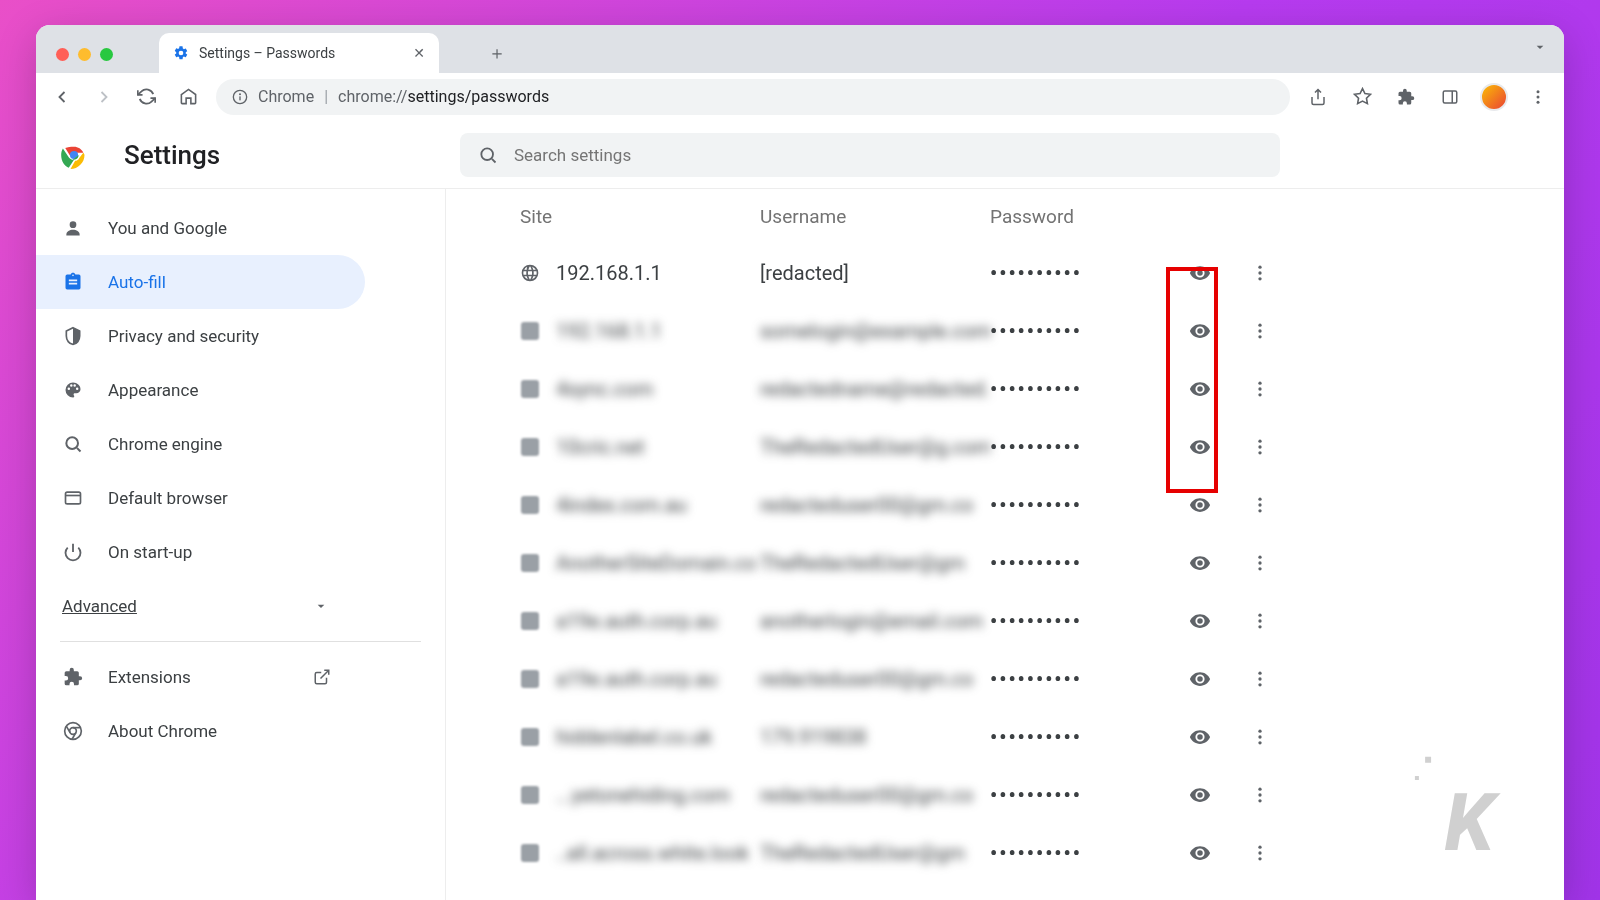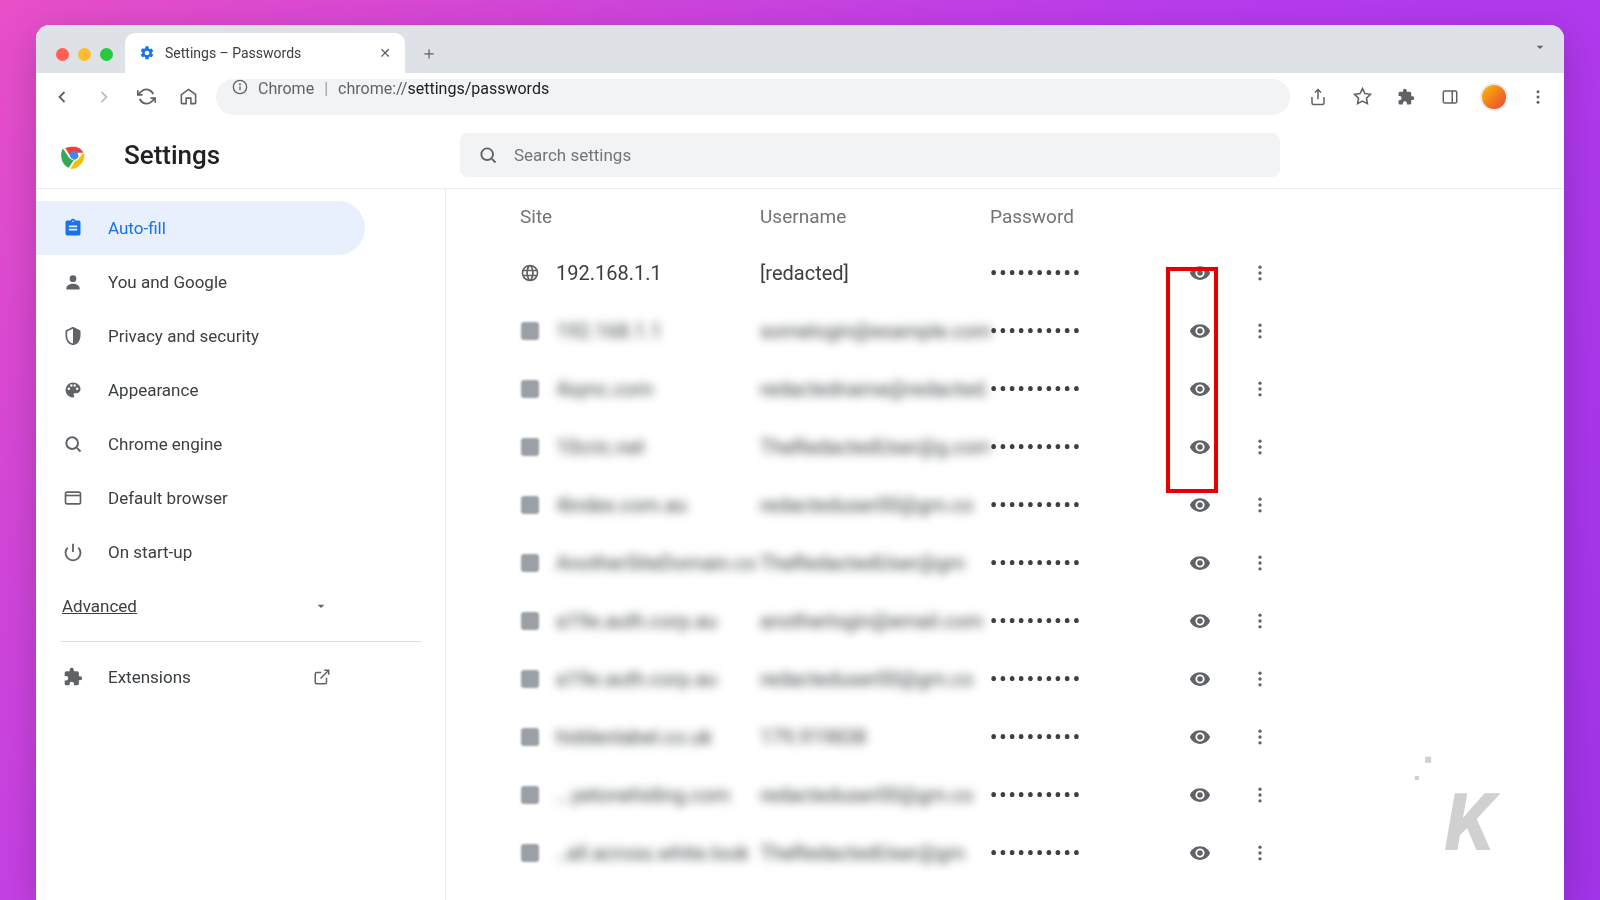--- a/index.html
+++ b/index.html
@@ -1,35 +1,35 @@
 <!DOCTYPE html>
 <html><head>
 <meta charset="utf-8">
 <style>
 * { margin:0; padding:0; box-sizing:border-box; font-family:-apple-system,BlinkMacSystemFont,"Segoe UI",Roboto,sans-serif; }
 body { width:1600px; height:900px; background:linear-gradient(135deg,#e94fc8 0%,#b73bef 50%,#a134e8 100%); overflow:hidden; }
 .window { position:absolute; top:25px; left:36px; width:1528px; height:875px; background:#fff; border-radius:14px 14px 0 0; overflow:hidden; box-shadow:0 10px 40px rgba(0,0,0,.2); }
 
 
-.tab-strip { height:48px; background:#dee1e6; display:flex; align-items:flex-end; padding:0 8px; position:relative; }
+.tab-strip { height:48px; background:#dee1e6; display:flex; align-items:flex-end; padding:0 8px; position:relative;gap:34px; }
 .mac-dots { display:flex; gap:9px; align-items:center; padding:0 12px 12px 12px; }
 .mac-dots span { width:13px; height:13px; border-radius:50%; }
 .dot-r{background:#ff5f57}.dot-y{background:#febc2e}.dot-g{background:#28c840}
 .tab { background:#fff; height:40px; border-radius:10px 10px 0 0; display:flex; align-items:center; padding:0 14px; gap:10px; min-width:280px; }
 .tab .gear { width:16px; height:16px; color:#1a73e8; }
 .tab .title { font-size:14px; color:#3c4043; flex:1; }
 .tab .x { color:#5f6368; font-size:14px; cursor:pointer; }
 .new-tab { width:32px; height:32px; display:flex; align-items:center; justify-content:center; color:#5f6368; margin-left:8px; margin-bottom:4px; cursor:pointer; font-size:18px; }
 .tab-drop { position:absolute; right:16px; top:14px; color:#5f6368; cursor:pointer; }
 
 
 .toolbar { height:48px; background:#fff; border-bottom:1px solid #fff; display:flex; align-items:center; padding:0 12px; gap:14px; }
 .tb-btn { width:28px; height:28px; display:flex; align-items:center; justify-content:center; color:#5f6368; cursor:pointer; border-radius:50%; }
 .tb-btn.disabled{color:#bdc1c6}
-.omnibox { flex:1; height:36px; background:#f1f3f4; border-radius:18px; display:flex; padding:0 16px; gap:10px; }
+.omnibox { flex:1; height:36px; background:#f1f3f4; border-radius:18px; display:flex; align-items:center; padding:0 16px; gap:10px; }
 .omnibox .pre { color:#5f6368; font-size:16px; }
 .omnibox .sep { color:#9aa0a6; }
 .omnibox .url { color:#202124; font-size:16px; }
 .omnibox .url .dim{color:#5f6368}
 .tb-right { display:flex; gap:16px; align-items:center; }
 .avatar { width:28px; height:28px; border-radius:50%; background:linear-gradient(135deg,#fbbc04,#ea4335); border:2px solid #e8eaed; }
 
 
 .settings-hdr { height:68px; display:flex; align-items:center; padding:0 24px; gap:36px; border-bottom:1px solid #ededed; }
 .chrome-logo { width:28px; height:28px; }
@@ -173,36 +173,36 @@
       <svg class="mag" width="20" height="20" viewBox="0 0 24 24" fill="none" stroke="#5f6368" stroke-width="2.2">
           <circle cx="11" cy="11" r="7"></circle>
           <line x1="21" y1="21" x2="16.65" y2="16.65"></line>
         </svg>
       <input placeholder="Search settings" style="">
     </div>
   </div>
 
   <div class="body-area">
     <div class="sidebar" id="sidebar">
-        <div class="side-item active">
-          <span class="ic">
-            <svg width="20" height="20" viewBox="0 0 24 24" fill="currentColor">
-              <path d="M19 3h-4.18C14.4 1.84 13.3 1 12 1s-2.4.84-2.82 2H5a2 2 0 00-2 2v14a2 2 0 002 2h14a2 2 0 002-2V5a2 2 0 00-2-2zm-7 0a1 1 0 110 2 1 1 0 010-2zM7 9h10v2H7V9zm0 4h10v2H7v-2z"></path>
-            </svg>
-          </span>
-          <span>Auto-fill</span>
-        </div>
         <div class="side-item">
           <span class="ic">
             <svg width="20" height="20" viewBox="0 0 24 24" fill="currentColor">
               <circle cx="12" cy="8" r="4"></circle>
               <path d="M4 20c0-4 4-6 8-6s8 2 8 6v1H4v-1z"></path>
             </svg>
           </span>
           <span>You and Google</span>
+        </div>
+        <div class="side-item active">
+          <span class="ic">
+            <svg width="20" height="20" viewBox="0 0 24 24" fill="currentColor">
+              <path d="M19 3h-4.18C14.4 1.84 13.3 1 12 1s-2.4.84-2.82 2H5a2 2 0 00-2 2v14a2 2 0 002 2h14a2 2 0 002-2V5a2 2 0 00-2-2zm-7 0a1 1 0 110 2 1 1 0 010-2zM7 9h10v2H7V9zm0 4h10v2H7v-2z"></path>
+            </svg>
+          </span>
+          <span>Auto-fill</span>
         </div>
         <div class="side-item">
           <span class="ic">
             <svg width="20" height="20" viewBox="0 0 24 24" fill="currentColor">
               <path d="M12 2l8 4v6c0 5-3.4 9.7-8 10-4.6-.3-8-5-8-10V6l8-4z" fill="none" stroke="currentColor" stroke-width="2"></path>
               <path d="M12 2l8 4v6c0 5-3.4 9.7-8 10V2z"></path>
             </svg>
           </span>
           <span>Privacy and security</span>
         </div>
@@ -252,20 +252,32 @@
             <svg width="20" height="20" viewBox="0 0 24 24" fill="currentColor">
               <path d="M20.5 11H19V7a2 2 0 00-2-2h-4V3.5a2.5 2.5 0 00-5 0V5H4a2 2 0 00-2 2v3.8h1.5a2.7 2.7 0 010 5.4H2V20a2 2 0 002 2h3.8v-1.5a2.7 2.7 0 015.4 0V22H17a2 2 0 002-2v-4h1.5a2.5 2.5 0 000-5z"></path>
             </svg>
           </span>
           <span>Extensions</span>
           <span class="ext-open">
             <svg width="18" height="18" viewBox="0 0 24 24" fill="none" stroke="currentColor" stroke-width="2">
               <path d="M18 13v6a2 2 0 01-2 2H5a2 2 0 01-2-2V8a2 2 0 012-2h6M15 3h6v6M10 14L21 3"></path>
             </svg>
           </span>
+        </div>
+        <div class="side-item">
+          <span class="ic">
+            <svg width="20" height="20" viewBox="0 0 24 24" fill="none" stroke="currentColor" stroke-width="2">
+              <circle cx="12" cy="12" r="10"></circle>
+              <circle cx="12" cy="12" r="4"></circle>
+              <line x1="21.17" y1="8" x2="12" y2="8"></line>
+              <line x1="3.95" y1="6.06" x2="8.54" y2="14"></line>
+              <line x1="10.88" y1="21.94" x2="15.46" y2="14"></line>
+            </svg>
+          </span>
+          <span>About Chrome</span>
         </div>
       </div>
     <div class="main">
       <div class="panel">
         <div class="tbl-head">
           <span>Site</span>
           <span>Username</span>
           <span>Password</span>
           <span></span>
             <span></span>

